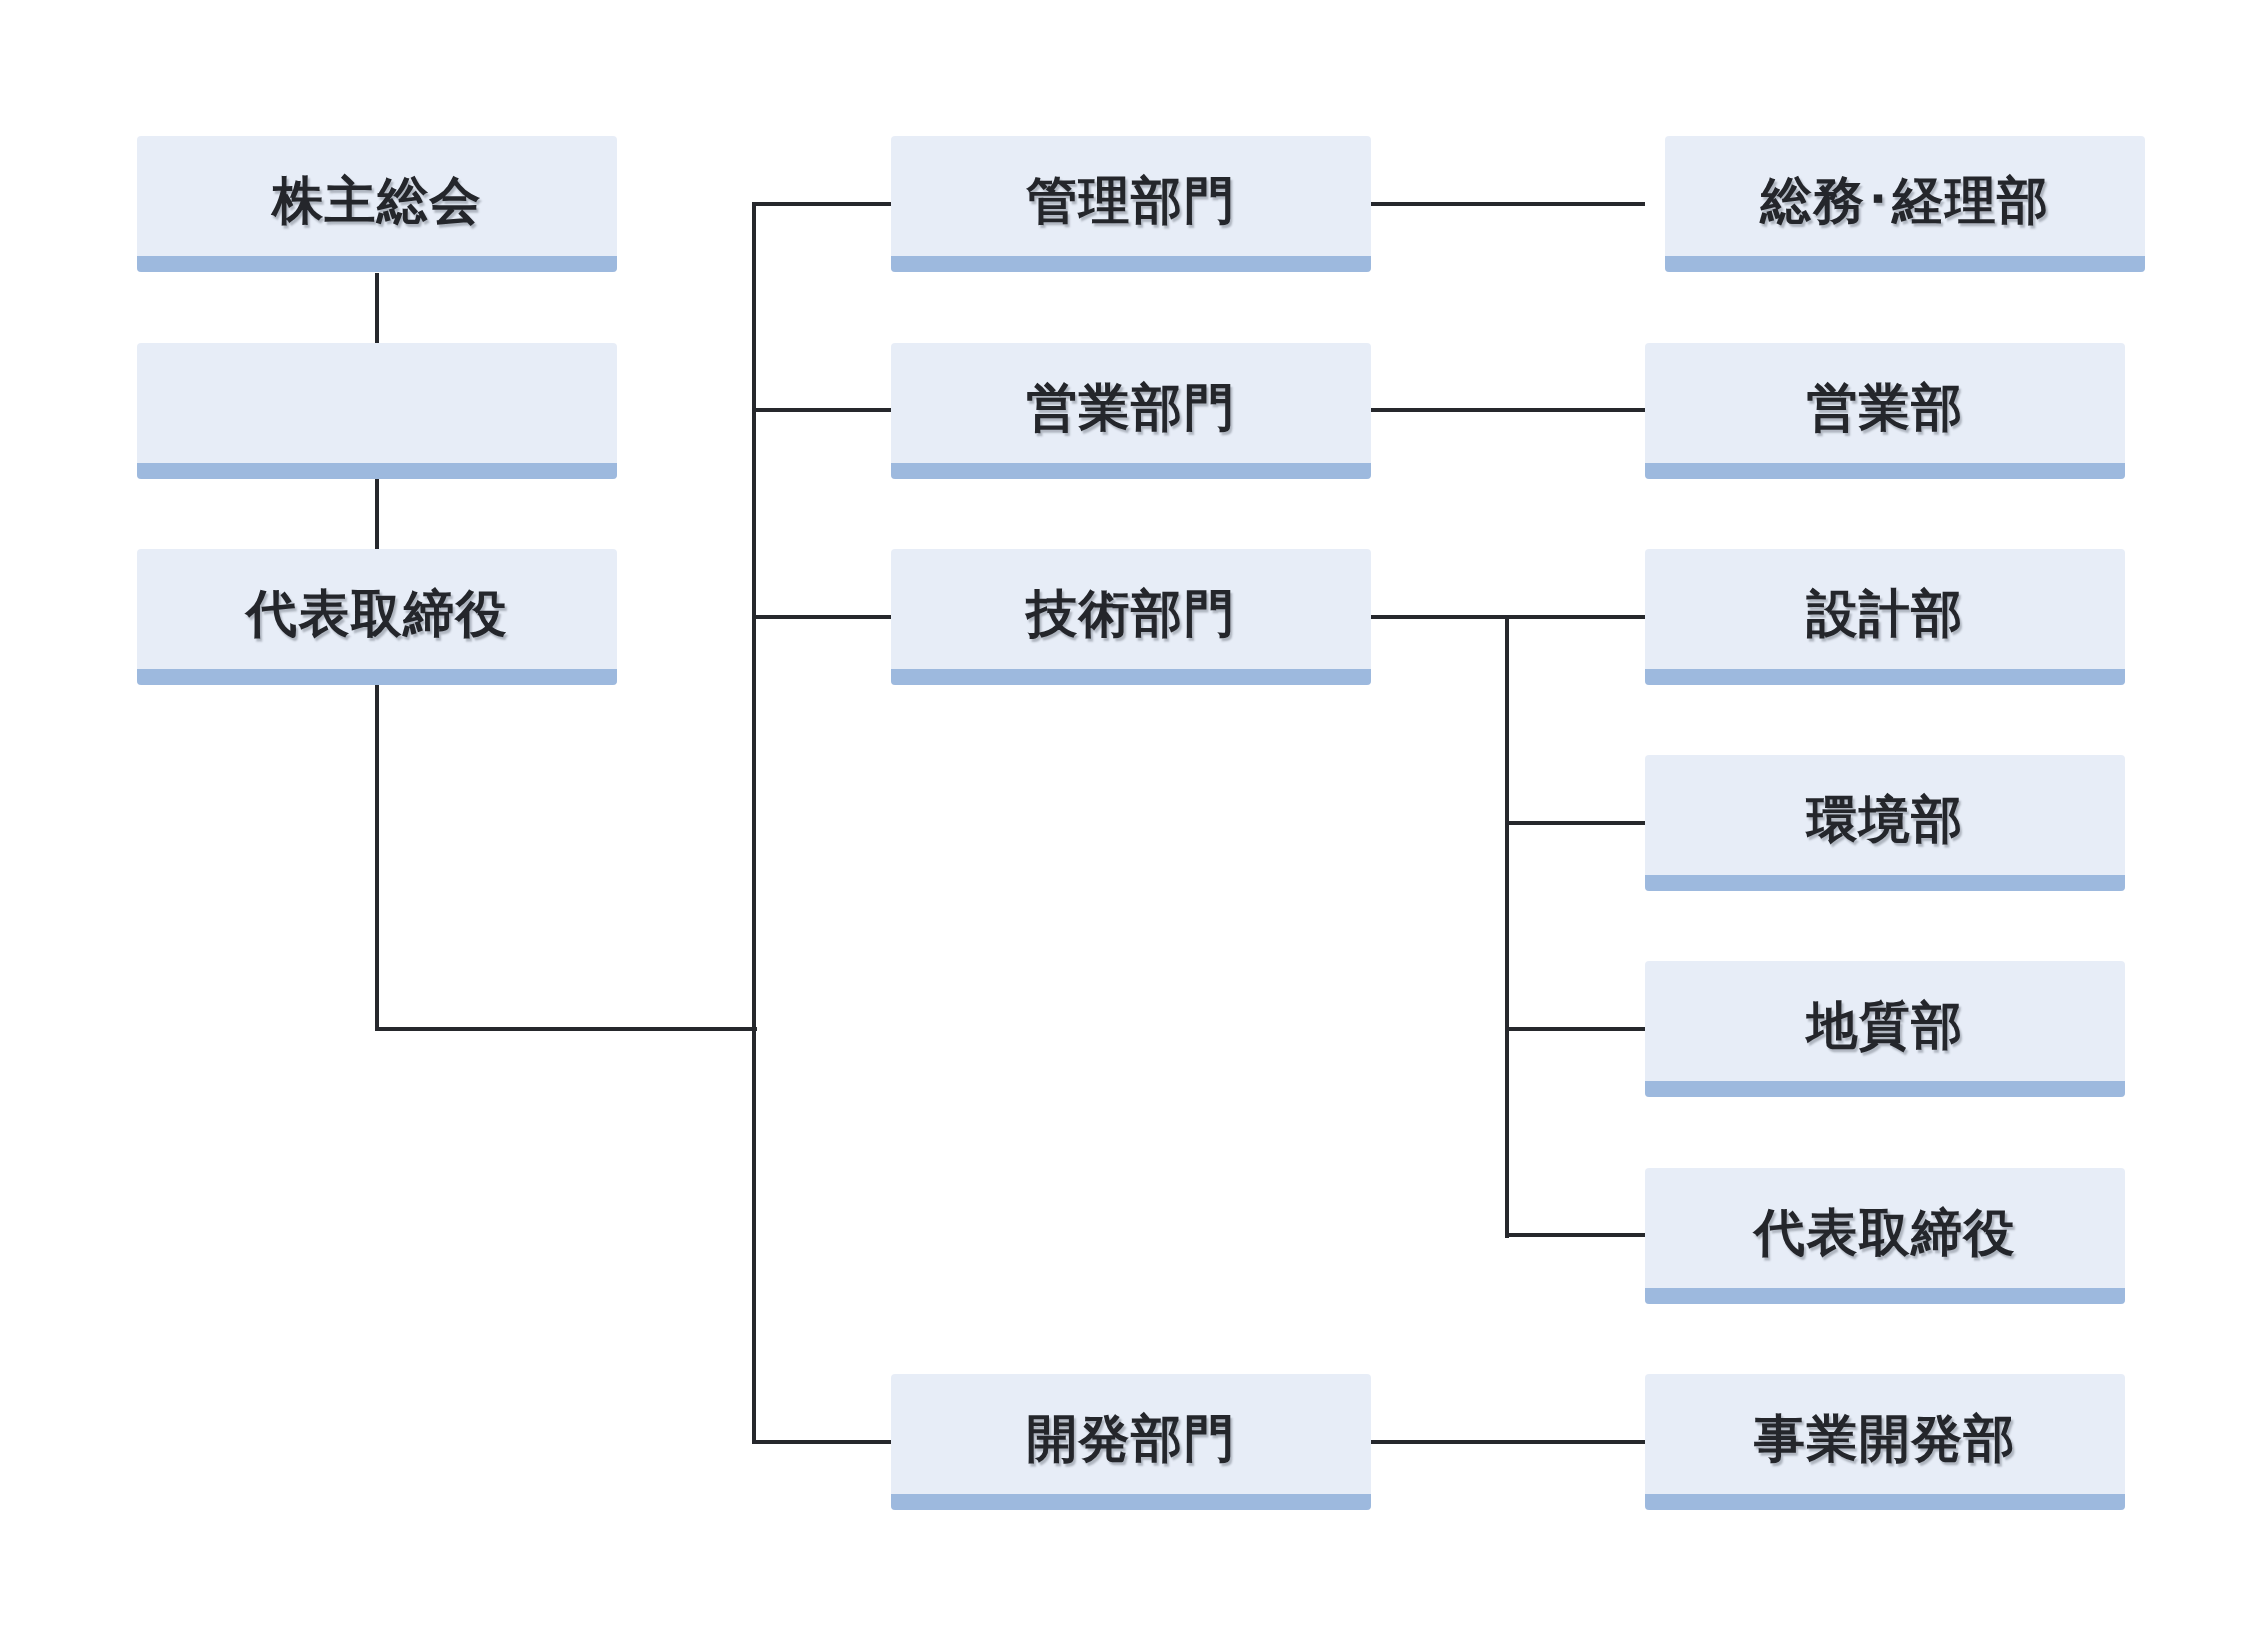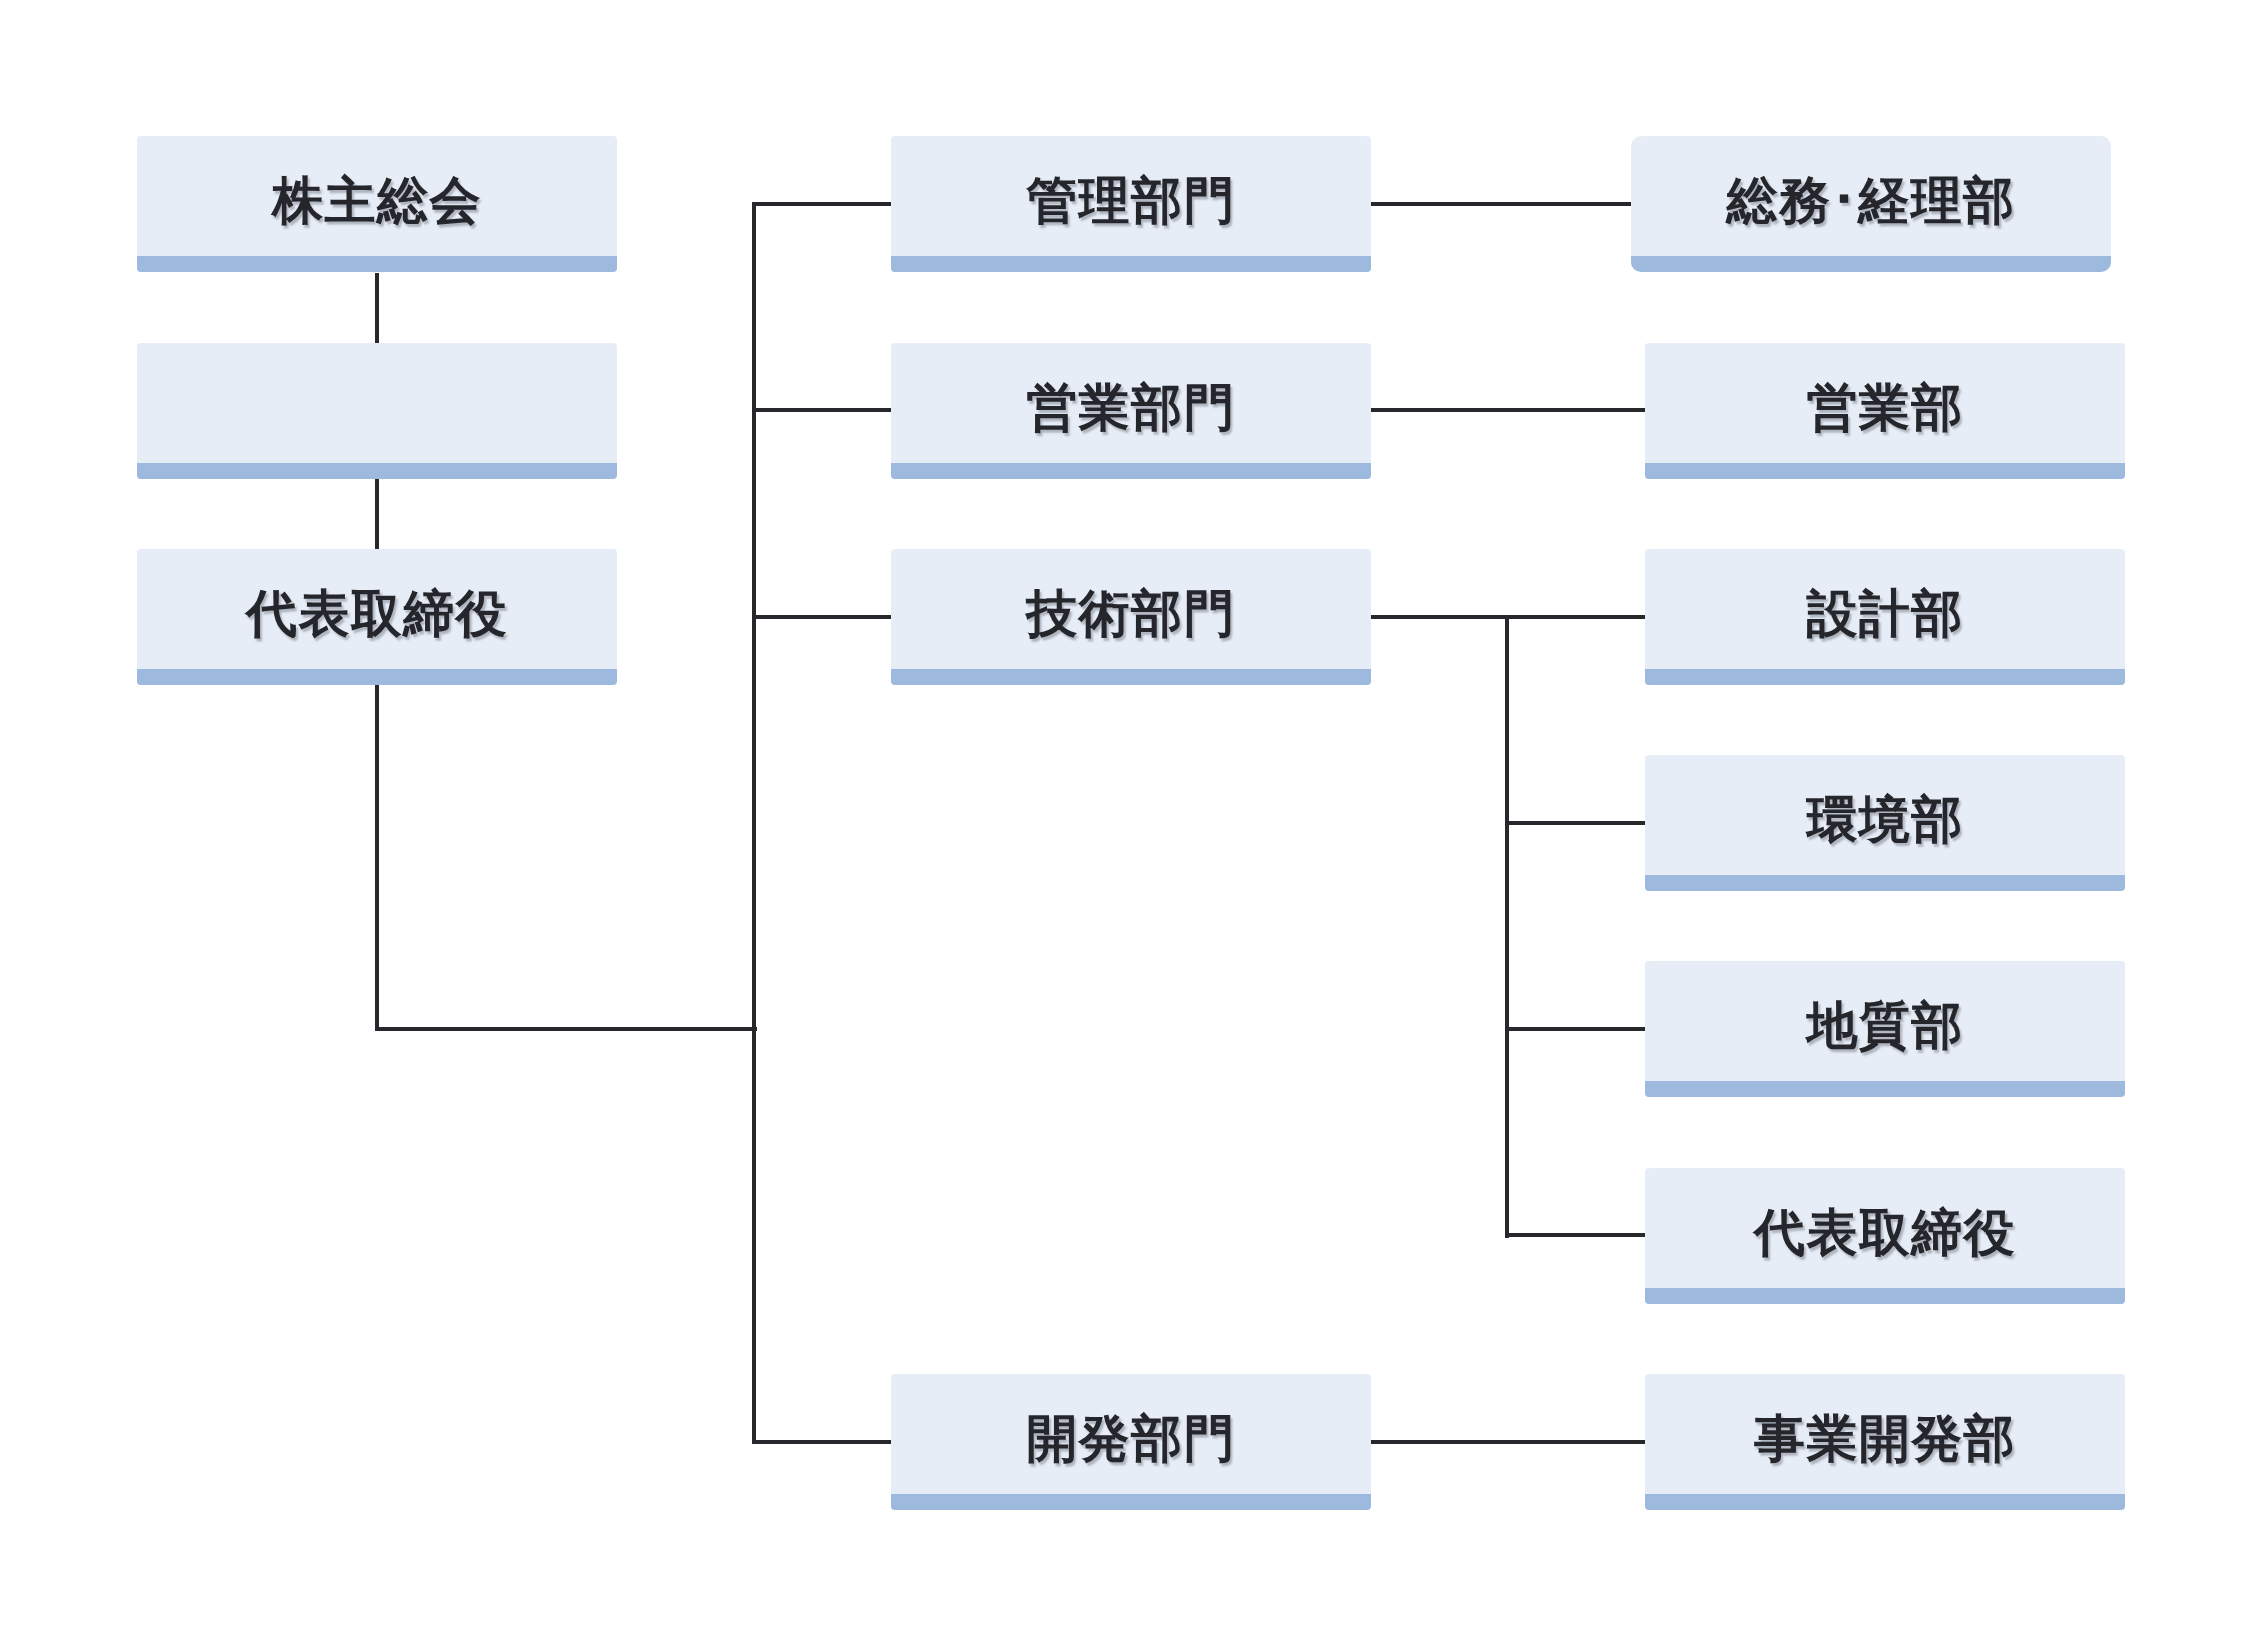--- a/index.html
+++ b/index.html
@@ -107,21 +107,21 @@
   </div>
   <div class="org-box" style="left:891px; top:549px;">
     <span class="label">技術部門</span>
     <span class="accent-bar"></span>
   </div>
   <div class="org-box" style="left:891px; top:1374px;">
     <span class="label">開発部門</span>
     <span class="accent-bar"></span>
   </div>
 
-  <div class="org-box" style="left:1631px; top:136px;border-radius:10px;">
+  <div class="org-box" style="left:1665px; top:136px;">
     <span class="label">総務･経理部</span>
     <span class="accent-bar"></span>
   </div>
   <div class="org-box" style="left:1645px; top:343px;">
     <span class="label">営業部</span>
     <span class="accent-bar"></span>
   </div>
   <div class="org-box" style="left:1645px; top:549px;">
     <span class="label">設計部</span>
     <span class="accent-bar"></span>

